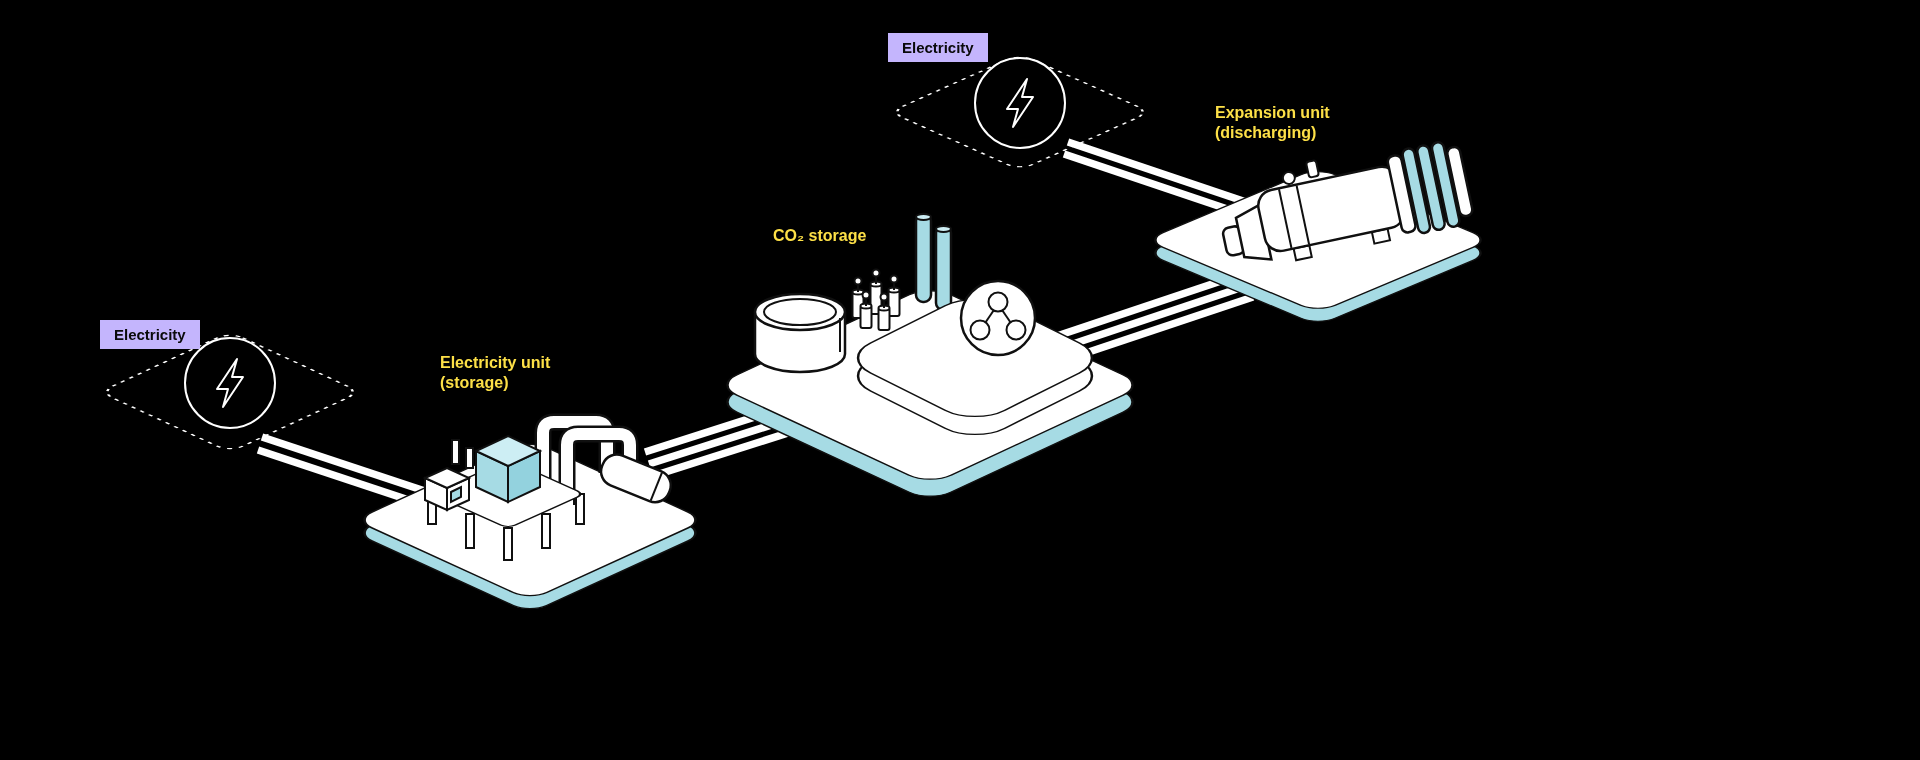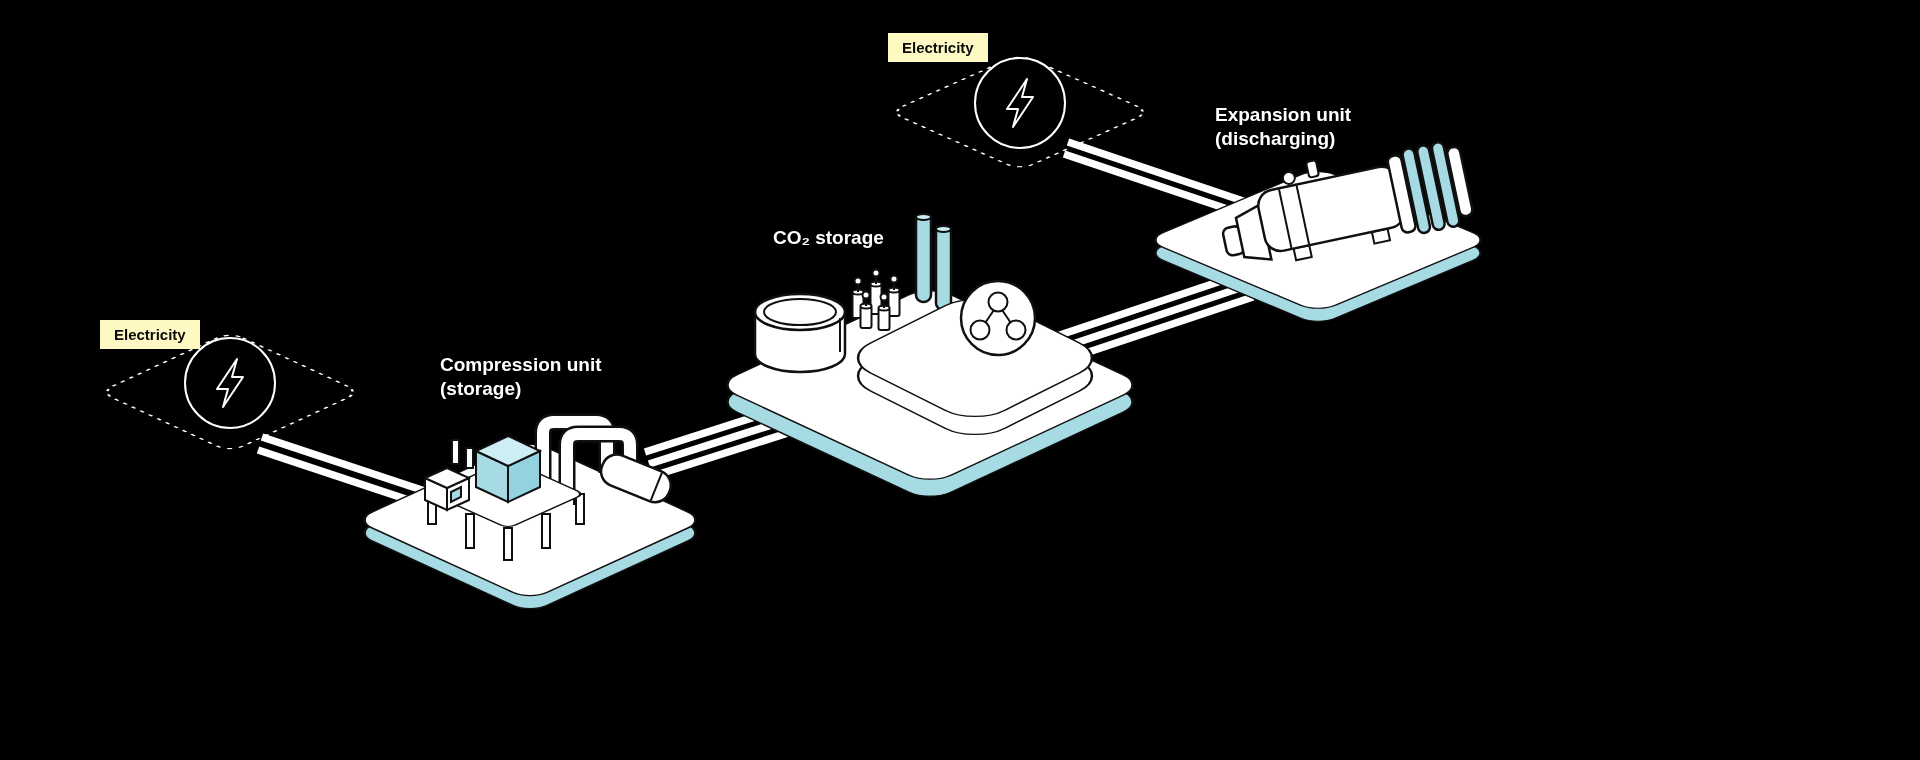--- a/index.html
+++ b/index.html
@@ -2,26 +2,26 @@
 <html><head>
 <meta charset="utf-8">
 <style>
   html,body{margin:0;padding:0;background:#000;}
   .stage{
     position:relative;width:1920px;height:760px;background:#000000;
     overflow:hidden;font-family:"Liberation Sans",sans-serif;
   }
   .stage svg{position:absolute;left:0;top:0;}
   .tag{
-    position:absolute;background:#fef9c3;color:#0a0a0a;
+    position:absolute;background:#c4b5fd;color:#0a0a0a;
     font-weight:700;font-size:15px;line-height:1;
     padding:7px 14px;white-space:nowrap;
   }
   .caption{
-    position:absolute;color:#ffffff;font-weight:700;font-size:19px;
+    position:absolute;color:#fde047;font-weight:700;font-size:16px;
     line-height:1.25;white-space:nowrap;
   }
   .caption span{display:block;}
 </style>
 </head>
 <body>
 
 <div class="stage">
 
 <svg width="1920" height="760" viewBox="0 0 1920 760">
@@ -217,21 +217,21 @@
     </g>
   </g>
 
 </svg>
 
 <div class="tag" style="left:100px;top:320px;">
   <span>Electricity</span>
 </div>
 
 <div class="caption" style="left:440px;top:353px;">
-  <span>Compression unit</span>
+  <span>Electricity unit</span>
   <span>(storage)</span>
 </div>
 
 <div class="caption" style="left:773px;top:226px;text-align:center;">
   <span>CO₂ storage</span>
 </div>
 
 <div class="tag" style="left:888px;top:33px;">
   <span>Electricity</span>
 </div>

